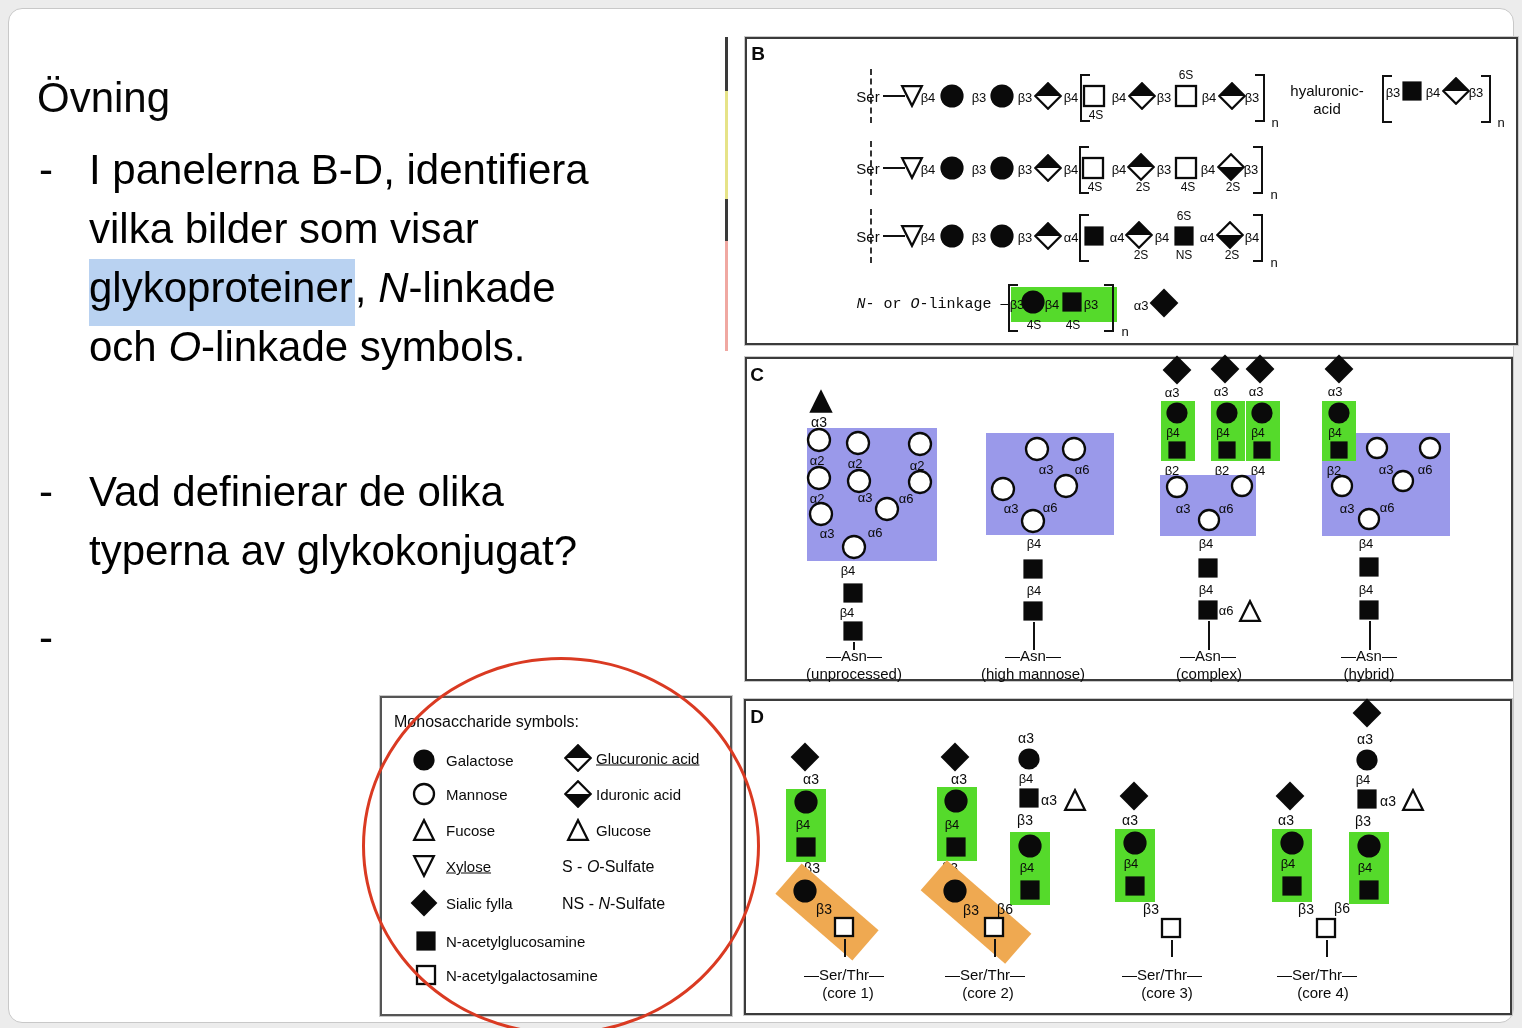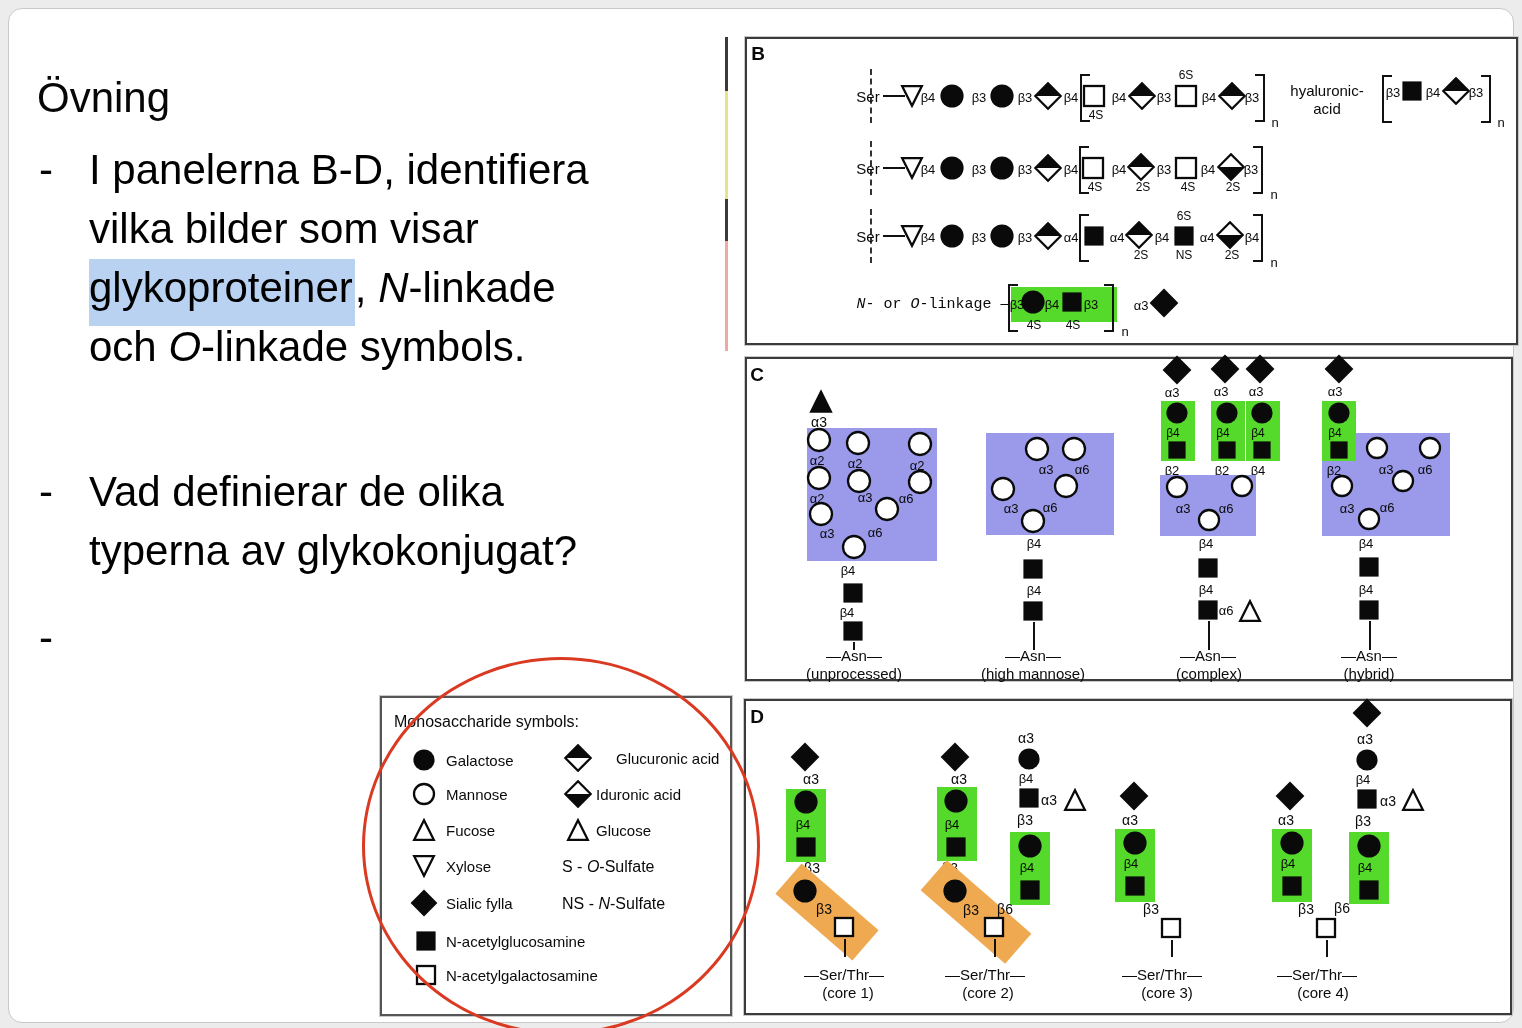--- a/index.html
+++ b/index.html
@@ -567,39 +567,39 @@
             <circle cx="12" cy="12" r="10" fill="#fff" stroke="#0a0a0a" stroke-width="2.3" stroke-linejoin="miter"></circle>
           </svg></div>
         <div class="fig-txt" style="font-size: 15px; left: 437px; top: 785px; transform: translate(0px, -50%);">Mannose</div>
         <div class="fig-sym" style="left: 403px; top: 809px;"><svg width="24" height="24" viewBox="0 0 24 24">
             <polygon points="12,2.2 21.8,21.8 2.2,21.8" fill="#fff" stroke="#0a0a0a" stroke-width="2.3" stroke-linejoin="miter"></polygon>
           </svg></div>
         <div class="fig-txt" style="font-size: 15px; left: 437px; top: 821px; transform: translate(0px, -50%);">Fucose</div>
         <div class="fig-sym" style="left: 403px; top: 845px;"><svg width="24" height="24" viewBox="0 0 24 24">
             <polygon points="2.2,2.2 21.8,2.2 12,21.8" fill="#fff" stroke="#0a0a0a" stroke-width="2.3" stroke-linejoin="miter"></polygon>
           </svg></div>
-        <div class="fig-txt" style="font-size: 15px; left: 437px; top: 857px; transform: translate(0px, -50%);">Xylose</div>
+        <div class="fig-txt" style="font-size: 15px; left: 437px; top: 857px; transform: translate(0px, -50%); text-decoration: underline;">Xylose</div>
         <div class="fig-sym" style="left: 401px; top: 880px;"><svg width="28" height="28" viewBox="0 0 28 28">
             <polygon points="14,0.6 27.4,14 14,27.4 0.6,14" fill="#0a0a0a"></polygon>
           </svg></div>
         <div class="fig-txt" style="font-size: 15px; left: 437px; top: 894px; transform: translate(0px, -50%);">Sialic fylla</div>
         <div class="fig-sym" style="left: 406px; top: 921px;"><svg width="22" height="22" viewBox="0 0 22 22">
             <rect x="1.4" y="1.4" width="19.2" height="19.2" fill="#0a0a0a"></rect>
           </svg></div>
         <div class="fig-txt" style="font-size: 15px; left: 437px; top: 932px; transform: translate(0px, -50%);">N-acetylglucosamine</div>
         <div class="fig-sym" style="left: 406px; top: 955px;"><svg width="22" height="22" viewBox="0 0 22 22">
             <rect x="2" y="2" width="18" height="18" fill="#fff" stroke="#0a0a0a" stroke-width="2.3" stroke-linejoin="miter"></rect>
           </svg></div>
         <div class="fig-txt" style="font-size: 15px; left: 437px; top: 966px; transform: translate(0px, -50%);">N-acetylgalactosamine</div>
         <div class="fig-sym" style="left: 555px; top: 735px;"><svg width="28" height="28" viewBox="0 0 28 28">
             <polygon points="14,1.3 26.7,14 14,26.7 1.3,14" fill="#fff"></polygon>
             <polygon points="1.3,14 14,1.3 26.7,14" fill="#0a0a0a"></polygon>
             <polygon points="14,1.3 26.7,14 14,26.7 1.3,14" fill="none" stroke="#0a0a0a" stroke-width="2.3" stroke-linejoin="miter"></polygon>
           </svg></div>
-        <div class="fig-txt" style="font-size: 15px; left: 607px; top: 749px; transform: translate(0px, -50%);">Glucuronic acid</div>
+        <div class="fig-txt" style="font-size: 15px; left: 587px; top: 749px; transform: translate(0px, -50%); text-decoration: underline;">Glucuronic acid</div>
         <div class="fig-sym" style="left: 555px; top: 771px;"><svg width="28" height="28" viewBox="0 0 28 28">
             <polygon points="14,1.3 26.7,14 14,26.7 1.3,14" fill="#fff"></polygon>
             <polygon points="1.3,14 14,26.7 26.7,14" fill="#0a0a0a"></polygon>
             <polygon points="14,1.3 26.7,14 14,26.7 1.3,14" fill="none" stroke="#0a0a0a" stroke-width="2.3" stroke-linejoin="miter"></polygon>
           </svg></div>
         <div class="fig-txt" style="font-size: 15px; left: 587px; top: 785px; transform: translate(0px, -50%);">Iduronic acid</div>
         <div class="fig-sym" style="left: 557px; top: 809px;"><svg width="24" height="24" viewBox="0 0 24 24">
             <polygon points="12,2.2 21.8,21.8 2.2,21.8" fill="#fff" stroke="#0a0a0a" stroke-width="2.3" stroke-linejoin="miter"></polygon>
           </svg></div>
         <div class="fig-txt" style="font-size: 15px; left: 587px; top: 821px; transform: translate(0px, -50%);">Glucose</div>

